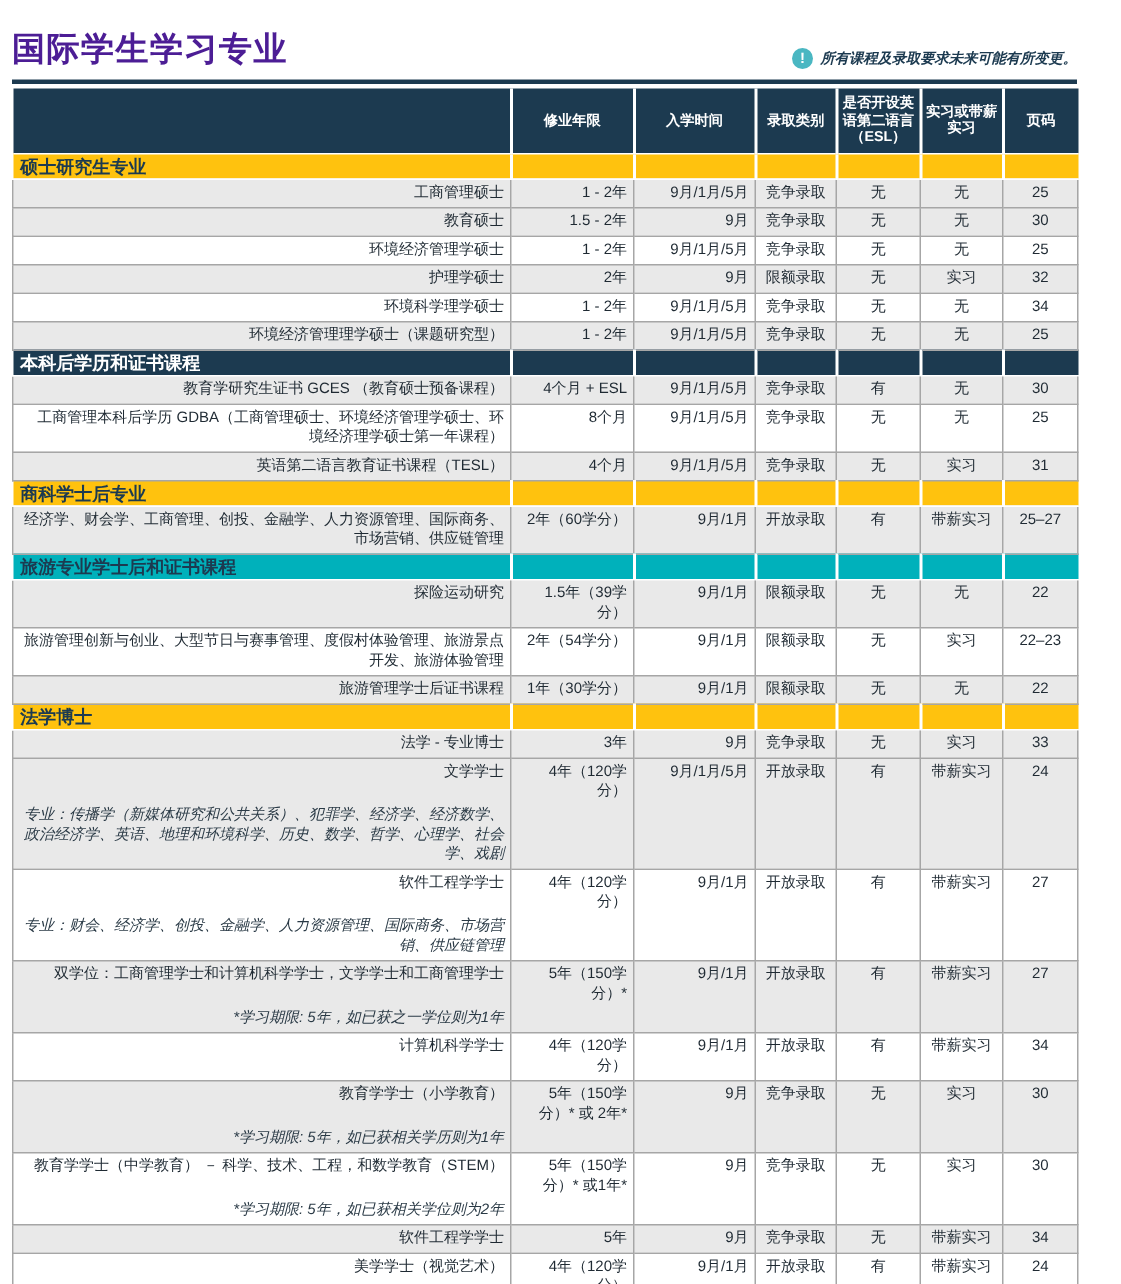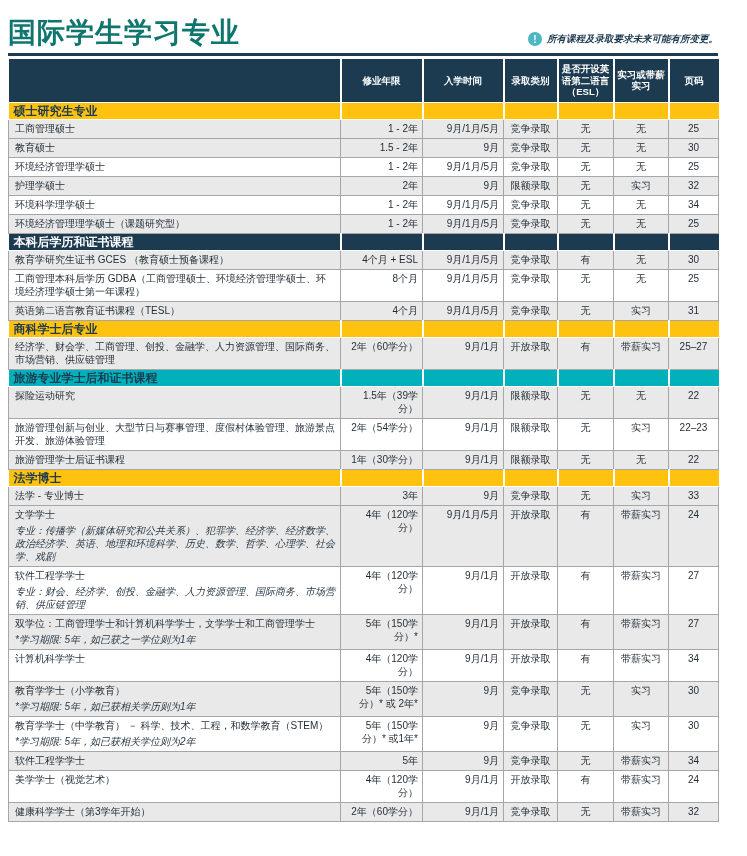--- a/index.html
+++ b/index.html
@@ -7,22 +7,22 @@
     width:747px; height:856px;
     font-family:"Liberation Sans","DejaVu Sans",sans-serif;
     color:#1f2a33;
     -webkit-font-smoothing:antialiased;
   }
   .page { padding:8px 9px 0 8px; width:710px; }
 
   
   .header-row { display:flex; align-items:flex-end; justify-content:space-between; height:42px; }
   h1.title {
-    margin:0; font-size:28px; line-height:34px; font-weight:bold;
-    color:#0f766e; letter-spacing:1px;
+    margin:0; font-size:22px; line-height:34px; font-weight:bold;
+    color:#4c1d95; letter-spacing:1px;
   }
   .notice { display:flex; align-items:center; gap:5px; padding-bottom:4px; }
   .notice-icon {
     width:14px; height:14px; border-radius:50%;
     background:#4ab7c2; color:#ffffff; font-weight:bold; font-size:10px;
     display:flex; align-items:center; justify-content:center; flex:0 0 auto;
   }
   .notice-text { font-size:9.5px; font-style:italic; font-weight:bold; color:#1c3a50; }
   .title-rule { height:3px; background:#1c3a50; margin:3px 0 3px 0; }
 
@@ -46,23 +46,23 @@
   tr.section.navy   td { background:#1c3a50; color:#ffffff; }
 
   tr.data-row td {
     background:#ffffff;
     border:1px solid #a6a6a6;
     font-size:10px; line-height:13px;
     padding:2px 4px 3px 4px;
     vertical-align:top; text-align:center;
   }
   tr.data-row.shade td { background:#e9e9e9; }
-  tr.data-row td.name { text-align:left; padding-left:6px; }
+  tr.data-row td.name { text-align:right; padding-left:6px; }
   tr.data-row td.left { text-align:right; padding-left:6px; }
-  .sub { font-style:italic; color:#2a3a46; margin-top:3px; }
+  .sub { font-style:italic; color:#2a3a46; margin-top:16px; }
 </style>
 </head>
 <body>
 
 <div class="page">
   <div class="header-row">
     <h1 class="title">国际学生学习专业</h1>
     <div class="notice">
       <span class="notice-icon">!</span>
       <span class="notice-text">所有课程及录取要求未来可能有所变更。</span>

